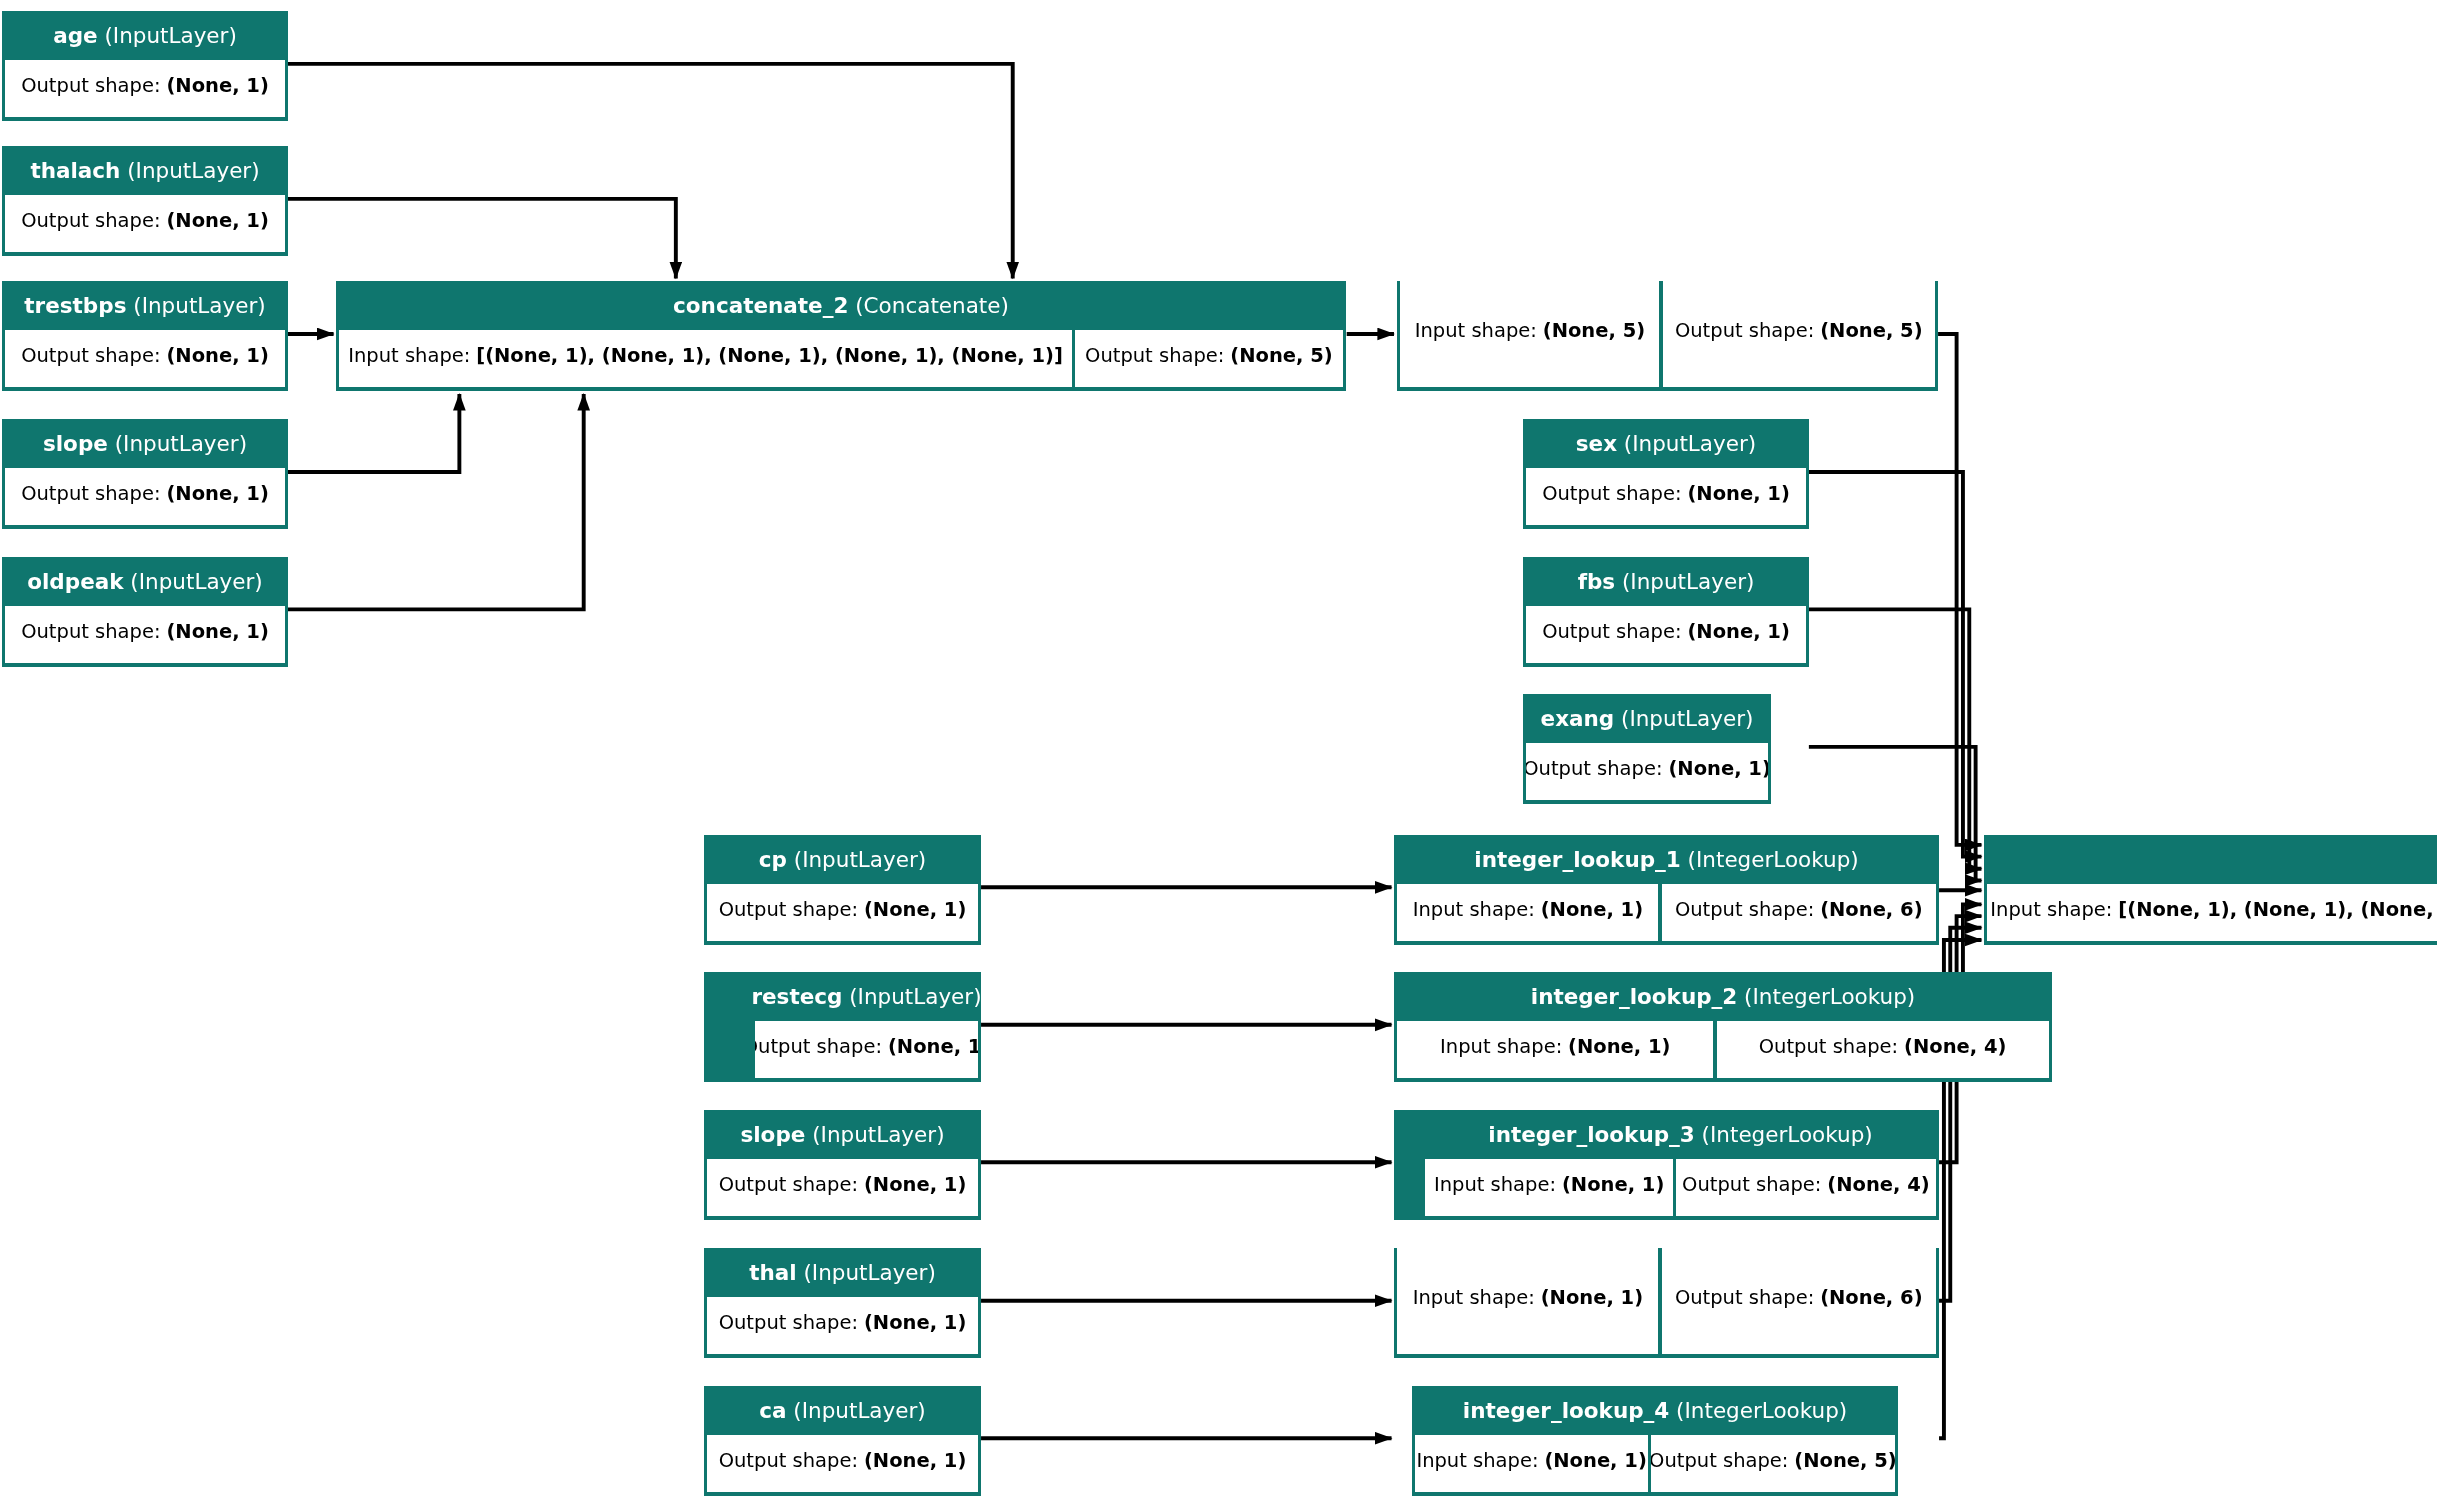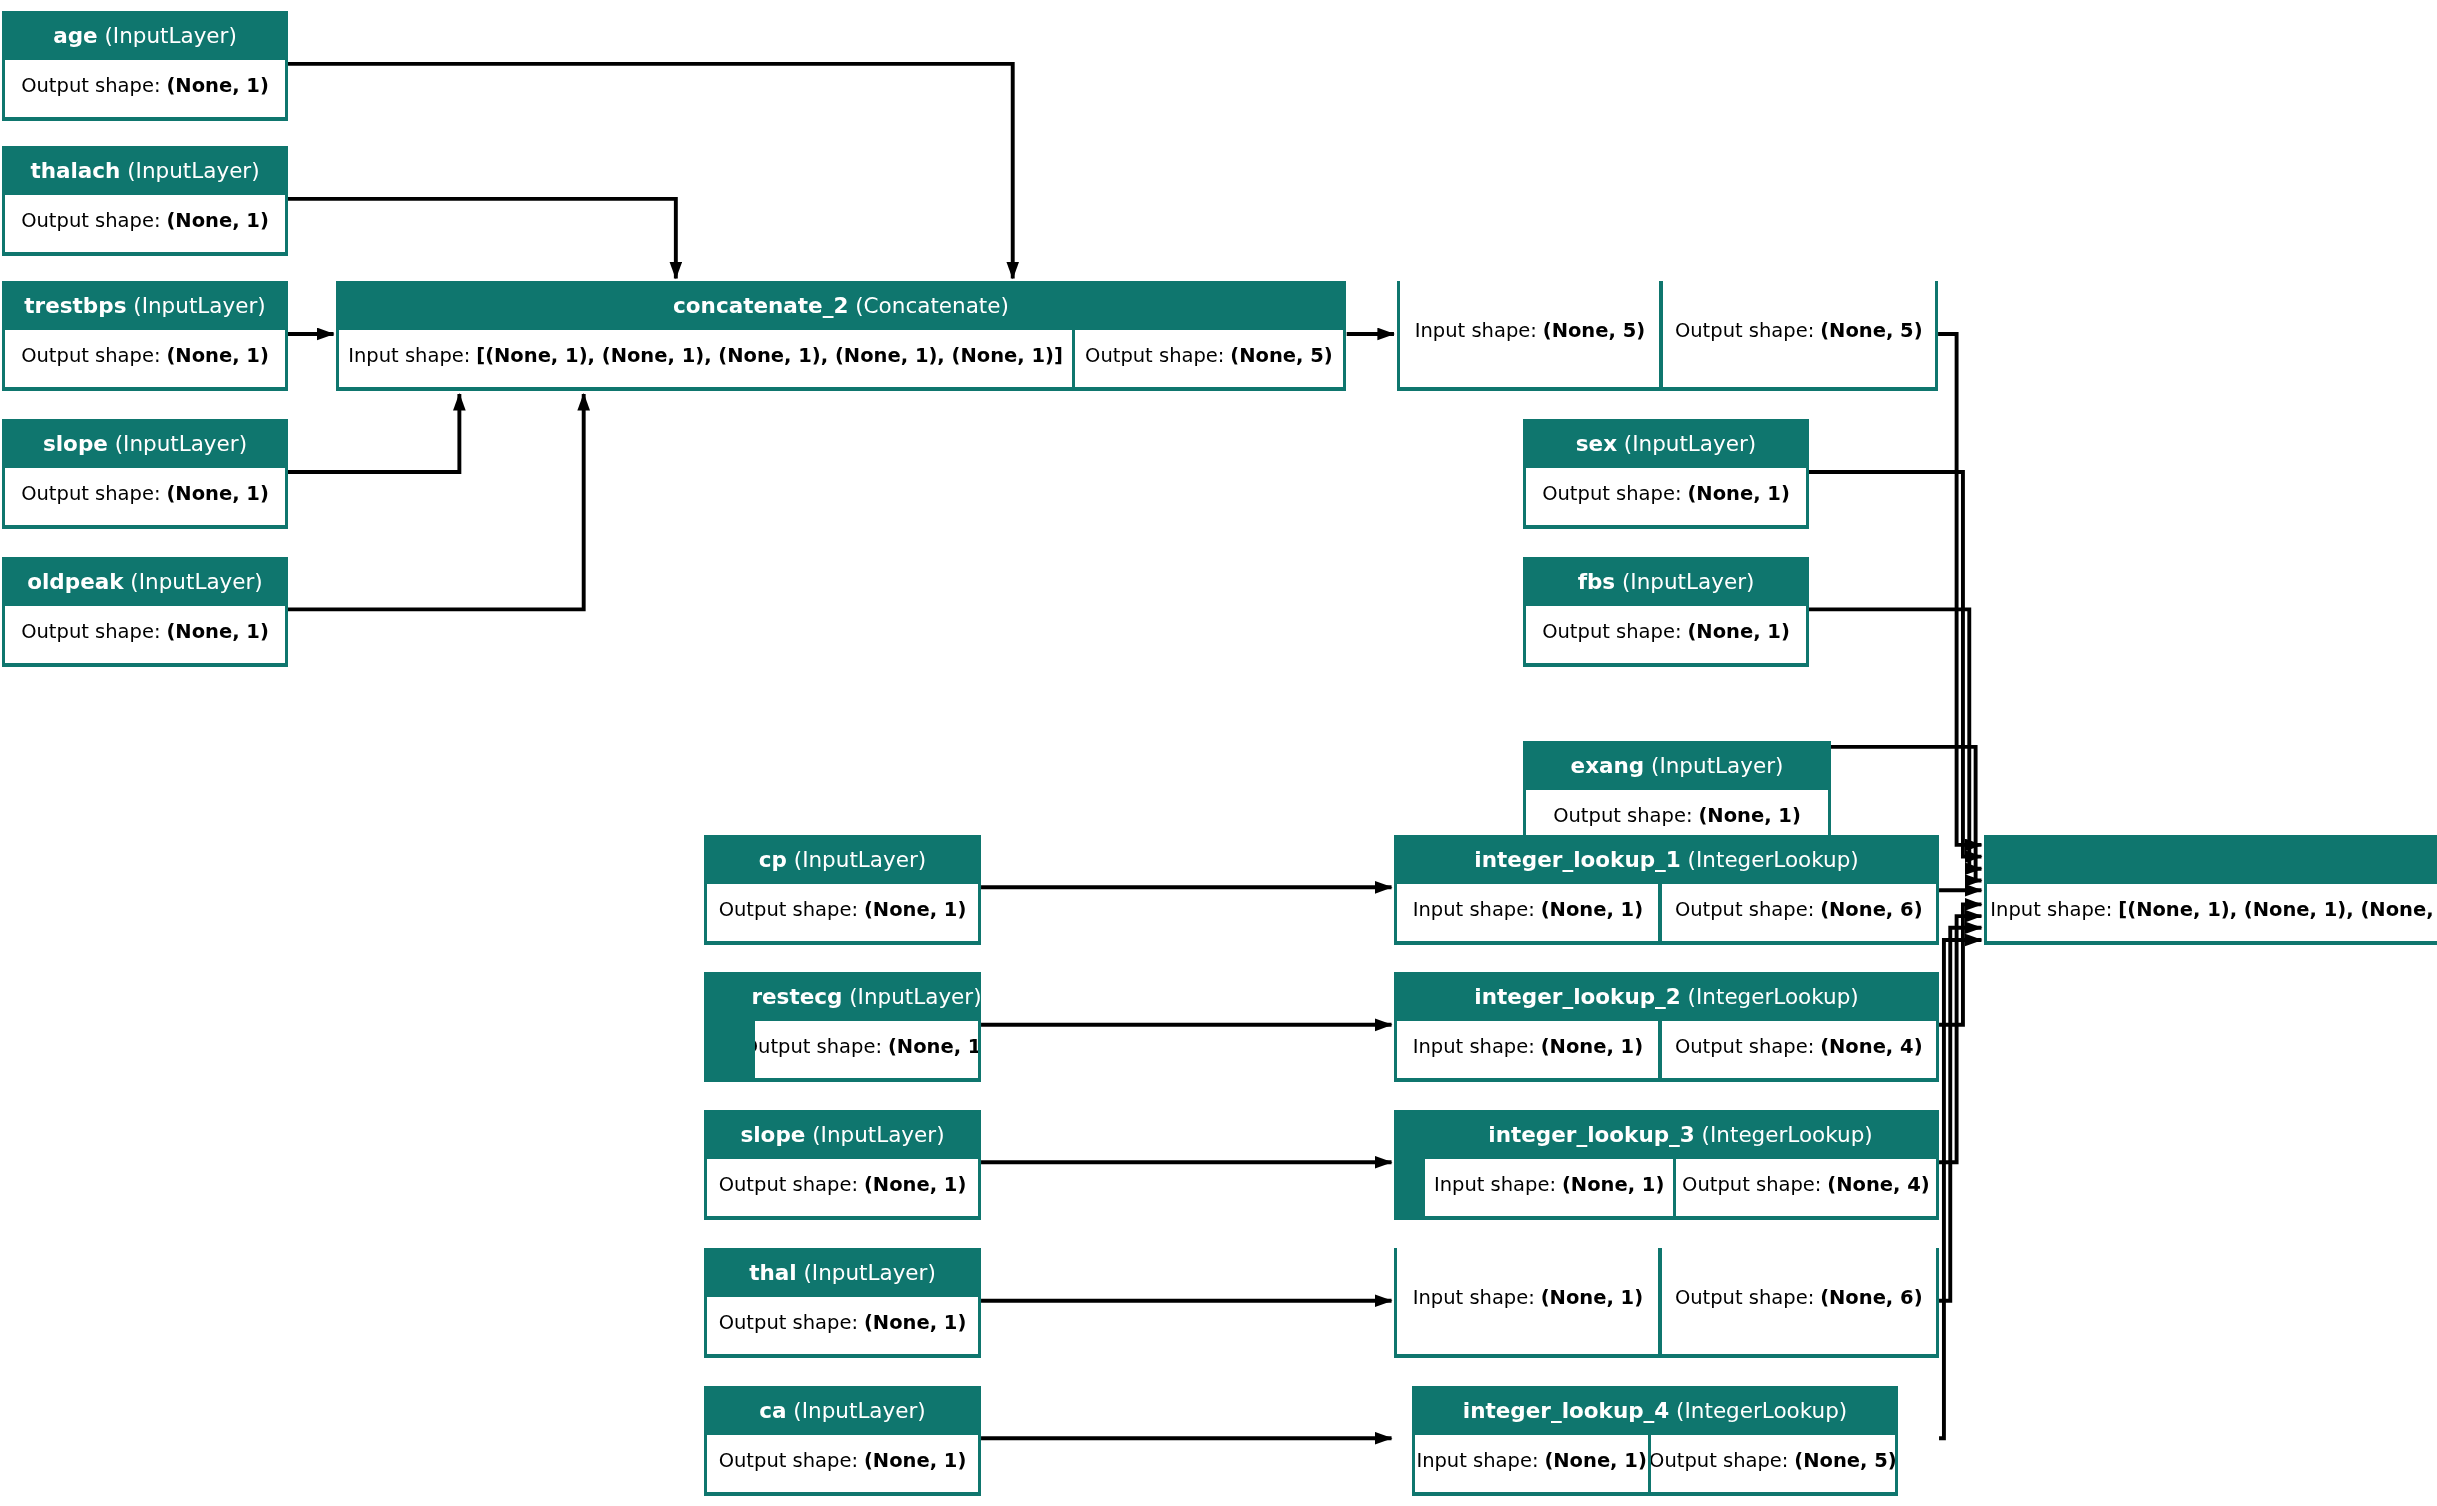--- a/index.html
+++ b/index.html
@@ -197,21 +197,21 @@
         <span class="tp">(InputLayer)</span>
       </div>
     <div class="body">
       <div class="cell" style="flex:1;">
           <span class="lbl">Output shape:</span>
           <span class="val">(None, 1)</span>
         </div>
     </div>
   </div>
 
-  <div class="node" style="left:1523px;top:694px;width:308px;height:110px;margin-top:47px;">
+  <div class="node" style="left:1523px;top:694px;width:248px;height:110px;">
     <div class="title">
         <span class="nm">exang</span>
         <span class="tp">(InputLayer)</span>
       </div>
     <div class="body">
       <div class="cell" style="flex:1;">
           <span class="lbl">Output shape:</span>
           <span class="val">(None, 1)</span>
         </div>
     </div>
@@ -292,21 +292,21 @@
           <span class="lbl">Input shape:</span>
           <span class="val">(None, 1)</span>
         </div>
       <div class="cell" style="flex:1;">
           <span class="lbl">Output shape:</span>
           <span class="val">(None, 6)</span>
         </div>
     </div>
   </div>
 
-  <div class="node" style="left:1394px;top:972px;width:545px;height:110px;justify-content:flex-end;">
+  <div class="node" style="left:1394px;top:972px;width:658px;height:110px;justify-content:flex-end;">
     <div class="title">
         <span class="nm">integer_lookup_2</span>
         <span class="tp">(IntegerLookup)</span>
       </div>
     <div class="body">
       <div class="cell" style="flex:0 0 48.5%;">
           <span class="lbl">Input shape:</span>
           <span class="val">(None, 1)</span>
         </div>
       <div class="cell" style="flex:1;">

